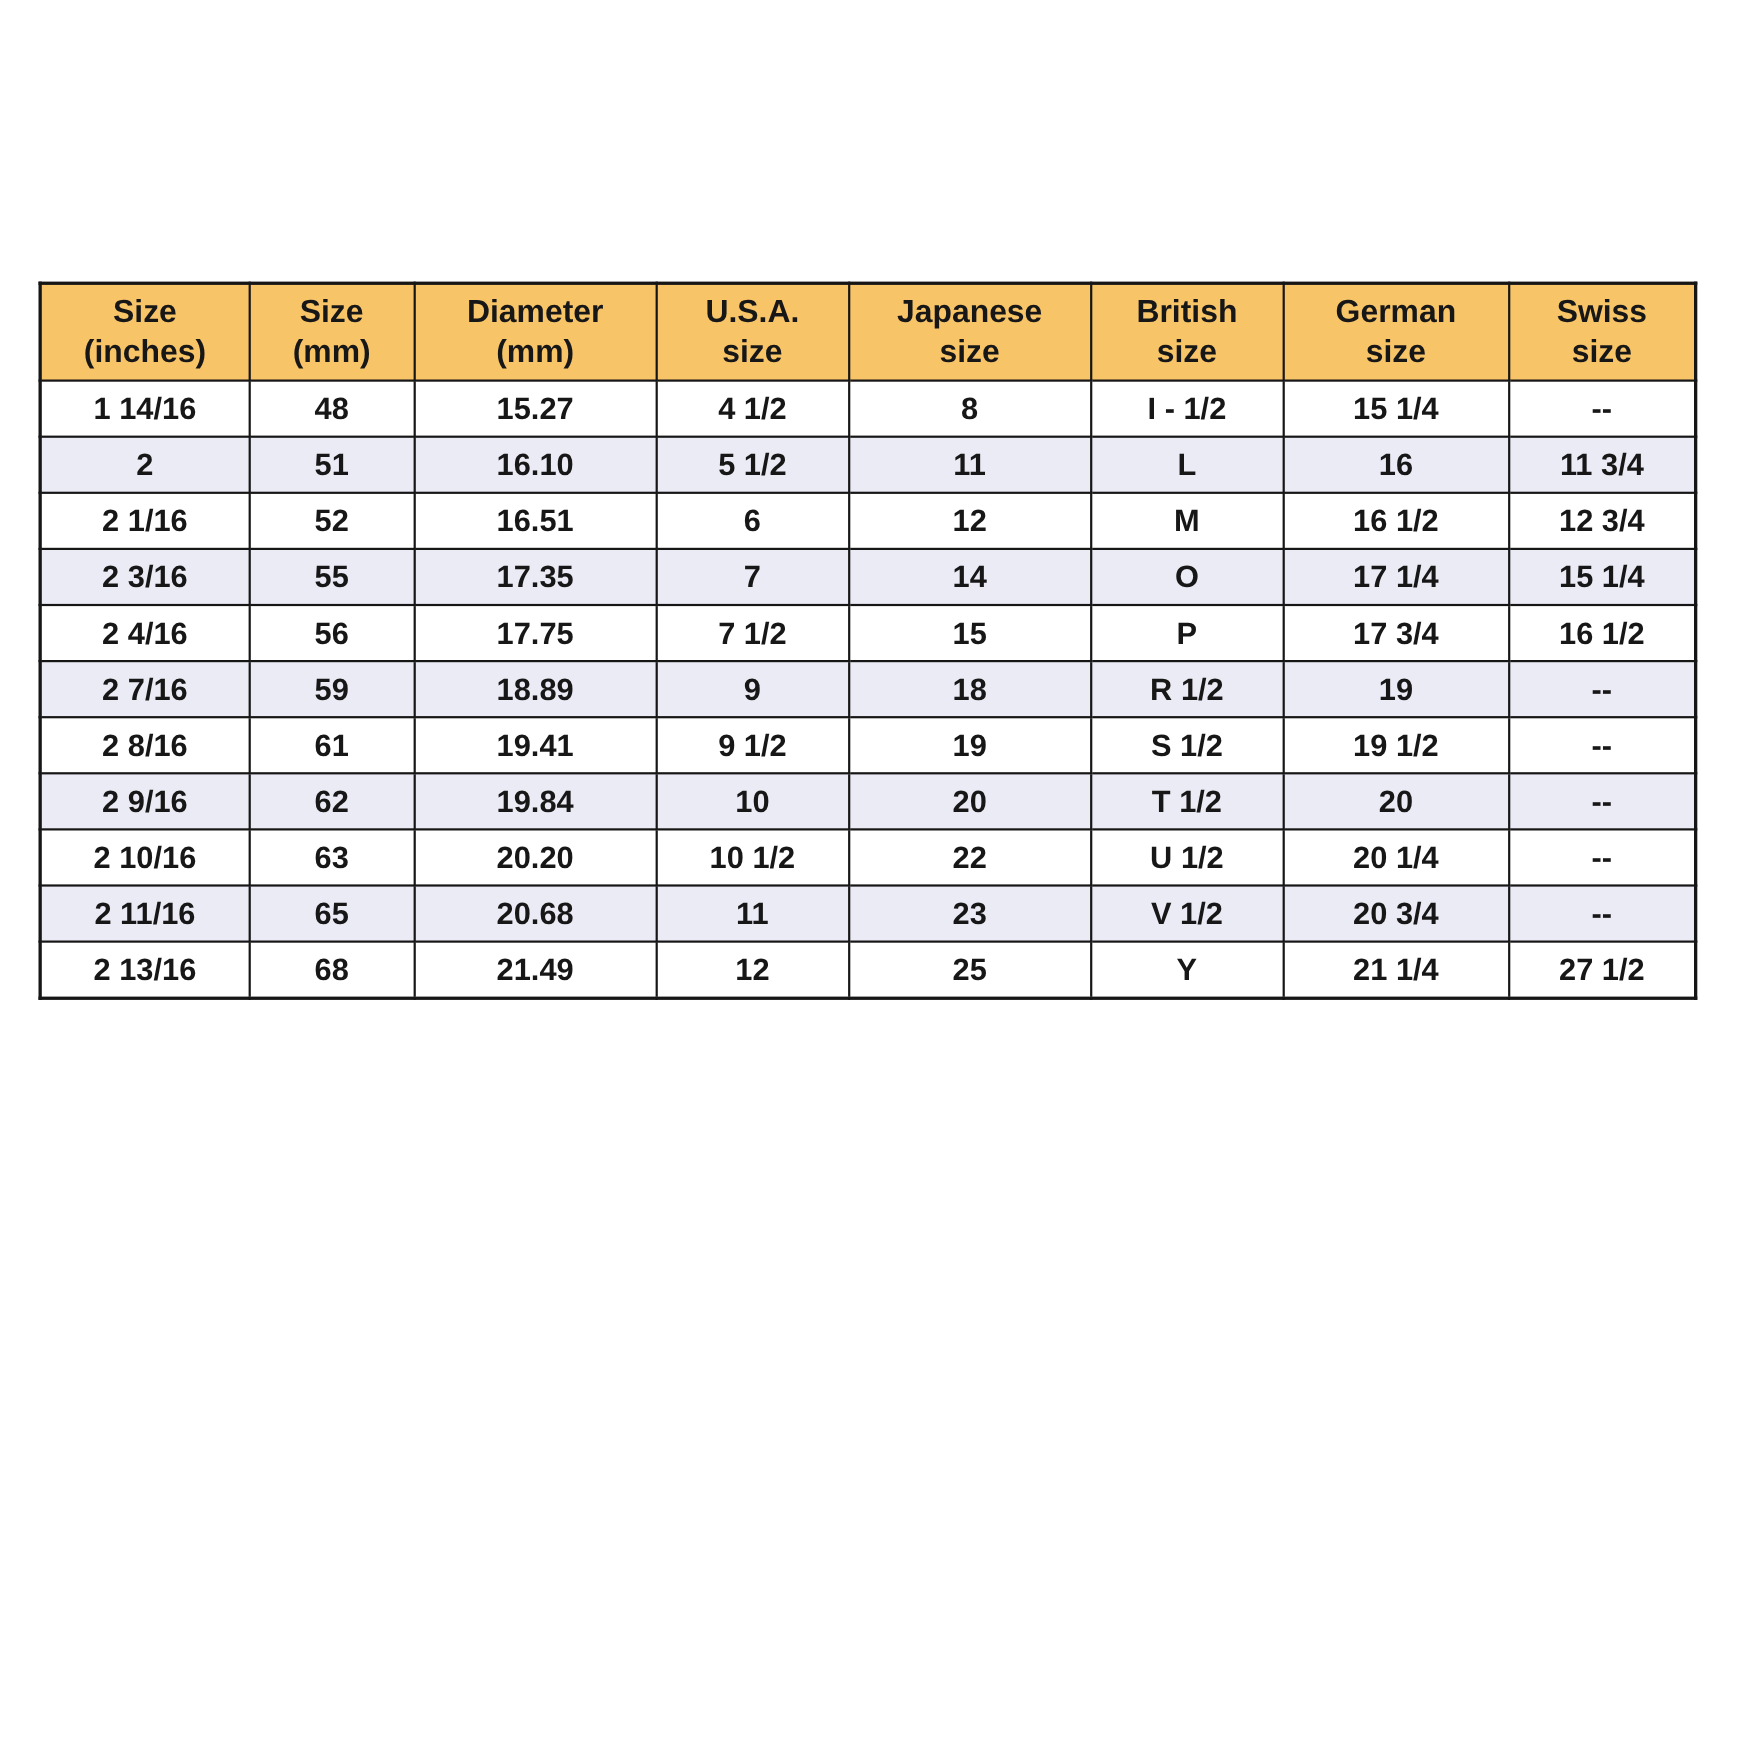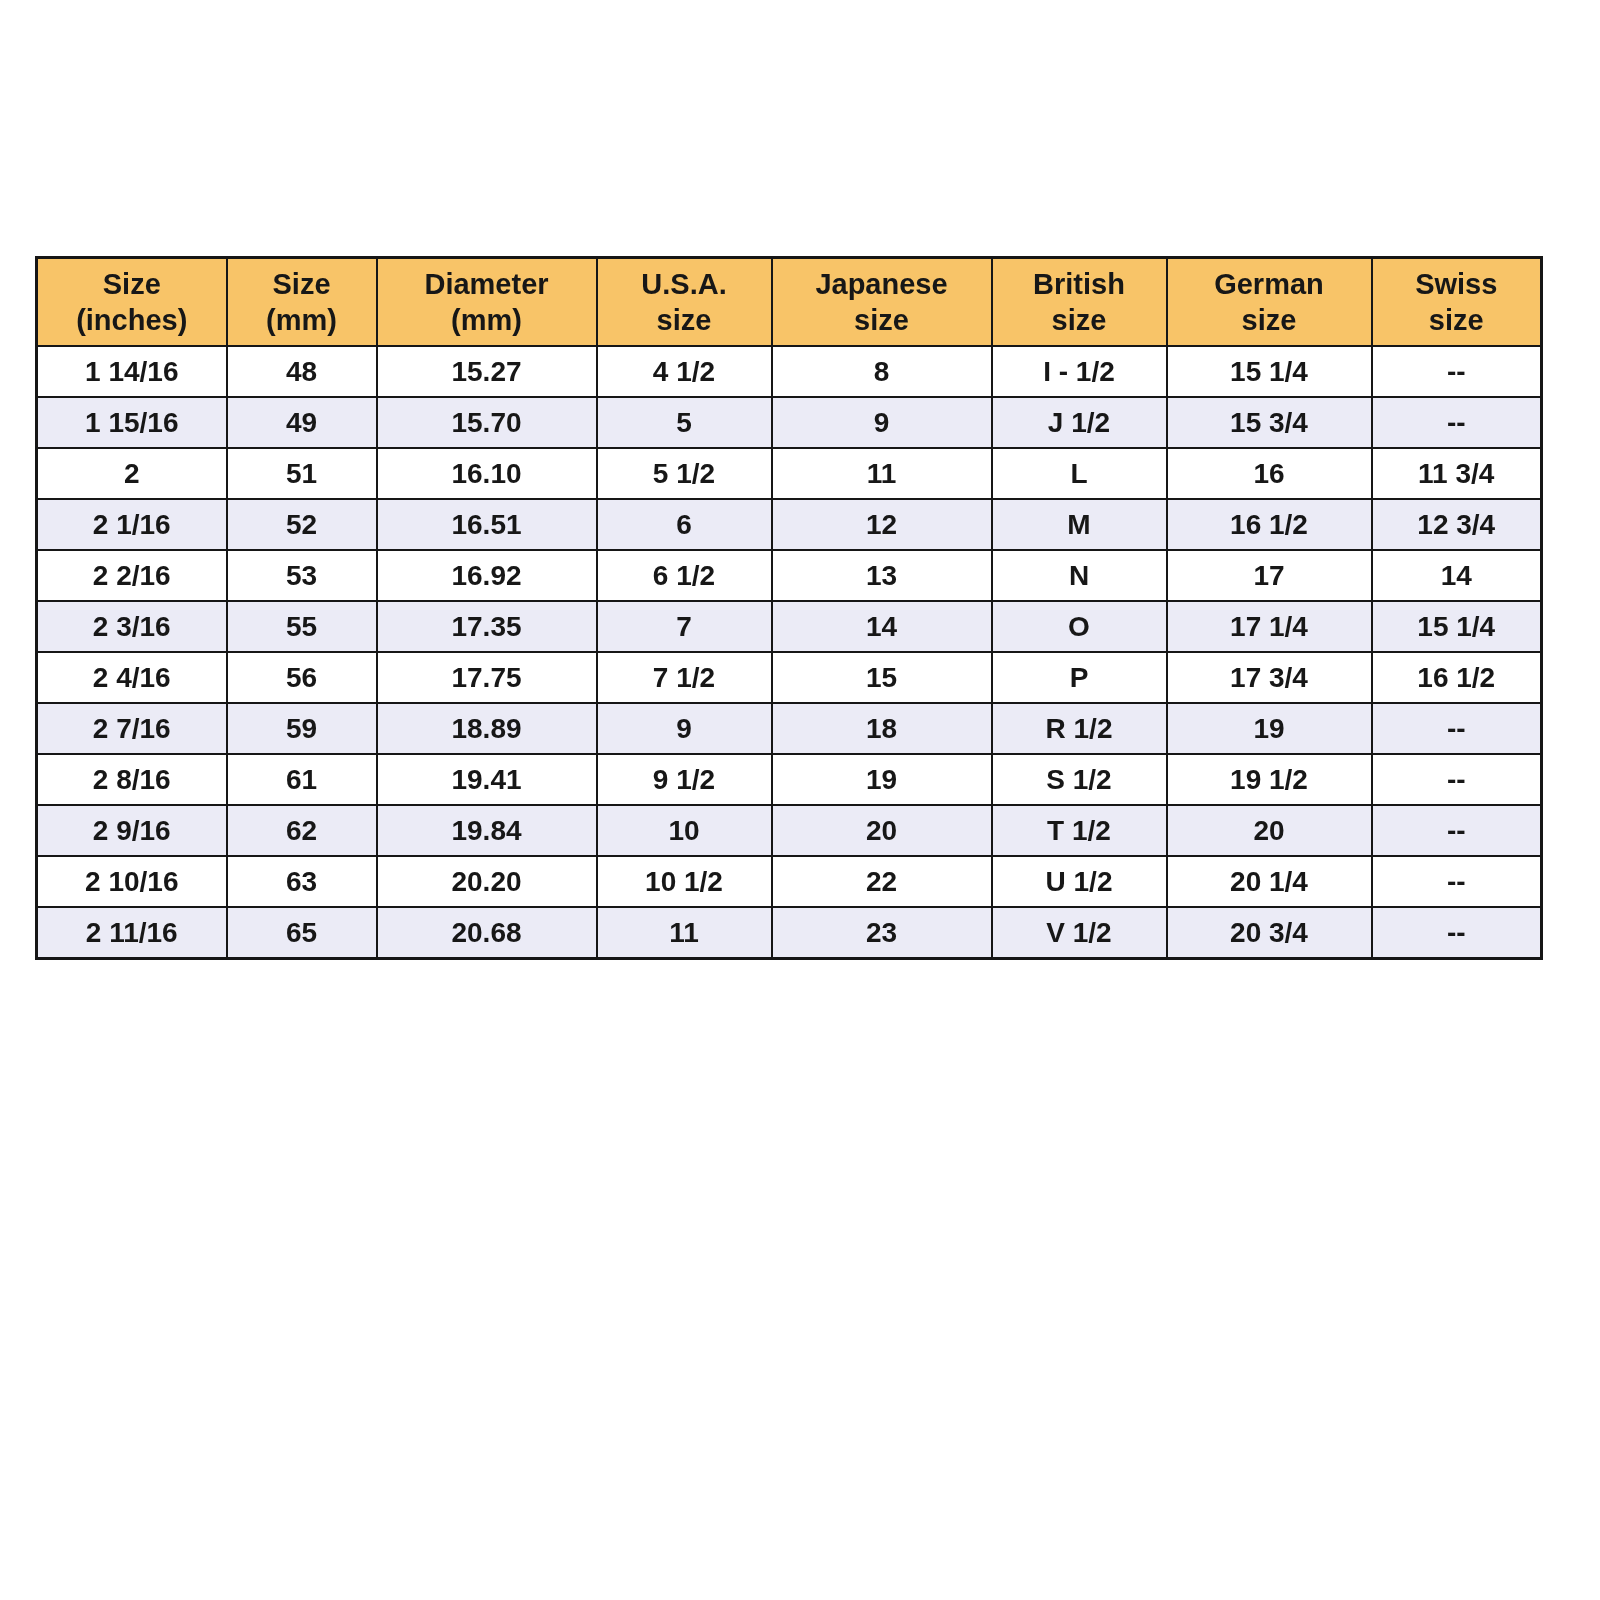--- a/index.html
+++ b/index.html
@@ -106,60 +106,40 @@
           <td>1 14/16</td>
           <td>48</td>
           <td>15.27</td>
           <td>4 1/2</td>
           <td>8</td>
           <td>I - 1/2</td>
           <td>15 1/4</td>
           <td>--</td>
         </tr>
         <tr>
-          <td>1 15/16</td>
-          <td>49</td>
-          <td>15.70</td>
-          <td>5</td>
-          <td>9</td>
-          <td>J 1/2</td>
-          <td>15 3/4</td>
-          <td>--</td>
-        </tr>
-        <tr>
           <td>2</td>
           <td>51</td>
           <td>16.10</td>
           <td>5 1/2</td>
           <td>11</td>
           <td>L</td>
           <td>16</td>
           <td>11 3/4</td>
         </tr>
         <tr>
           <td>2 1/16</td>
           <td>52</td>
           <td>16.51</td>
           <td>6</td>
           <td>12</td>
           <td>M</td>
           <td>16 1/2</td>
           <td>12 3/4</td>
         </tr>
         <tr>
-          <td>2 2/16</td>
-          <td>53</td>
-          <td>16.92</td>
-          <td>6 1/2</td>
-          <td>13</td>
-          <td>N</td>
-          <td>17</td>
-          <td>14</td>
-        </tr>
-        <tr>
           <td>2 3/16</td>
           <td>55</td>
           <td>17.35</td>
           <td>7</td>
           <td>14</td>
           <td>O</td>
           <td>17 1/4</td>
           <td>15 1/4</td>
         </tr>
         <tr>
@@ -215,15 +195,25 @@
         <tr>
           <td>2 11/16</td>
           <td>65</td>
           <td>20.68</td>
           <td>11</td>
           <td>23</td>
           <td>V 1/2</td>
           <td>20 3/4</td>
           <td>--</td>
         </tr>
+        <tr>
+          <td>2 13/16</td>
+          <td>68</td>
+          <td>21.49</td>
+          <td>12</td>
+          <td>25</td>
+          <td>Y</td>
+          <td>21 1/4</td>
+          <td>27 1/2</td>
+        </tr>
       </tbody>
   </table>
 </div>
 
 </body></html>

